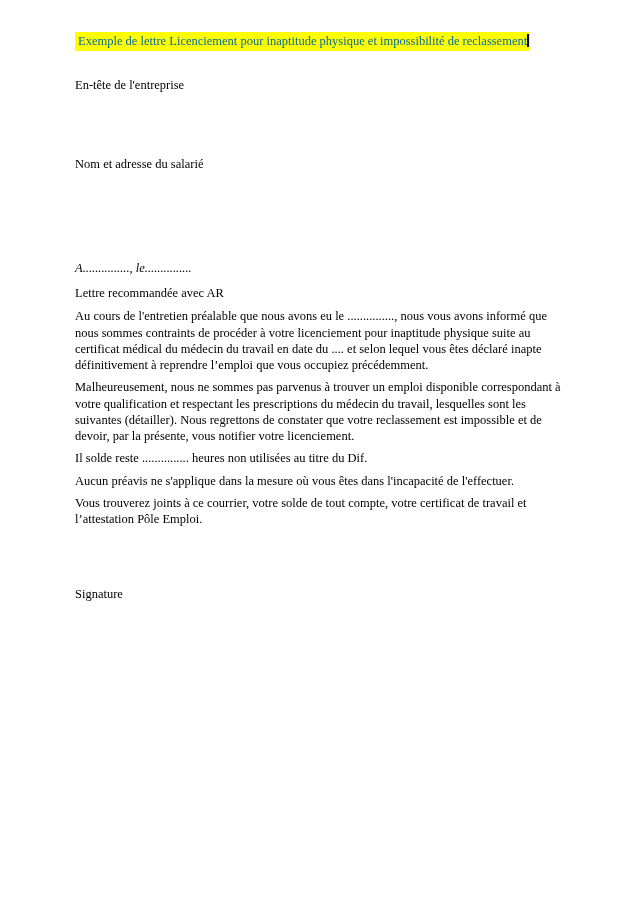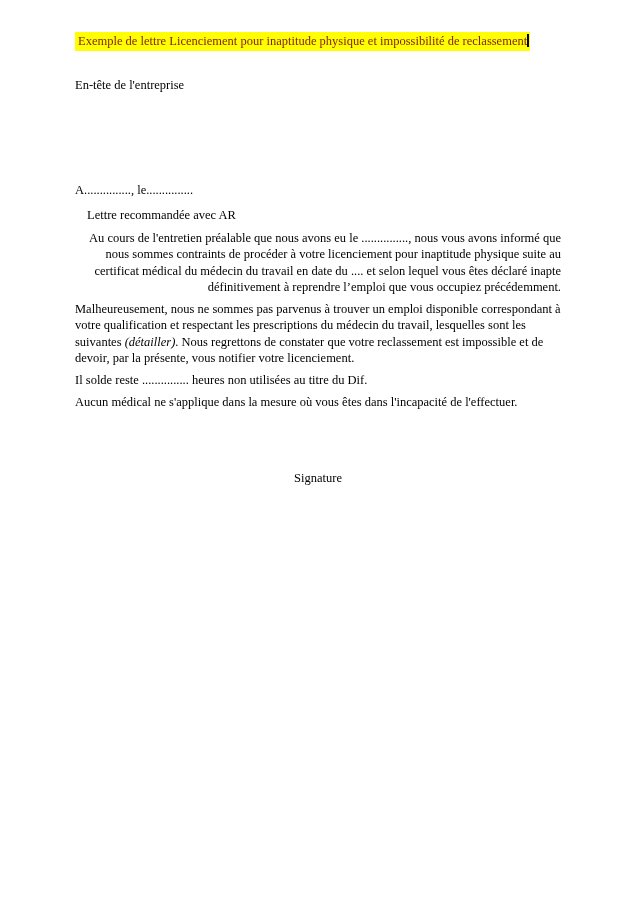--- a/index.html
+++ b/index.html
@@ -30,49 +30,51 @@
   }
   .text-cursor {
     display: inline-block;
     width: 2px;
     height: 13px;
     background: #000000;
     vertical-align: -2px;
   }
   .company      { margin: 28px 0 0; font-family: Liberation Serif, serif; }
   .employee     { margin: 62px 0 0; }
-  .placedate    { margin: 88px 0 0; }
-  .mailtype     { margin: 9px 12px 0; }
+  .placedate    { margin: 88px 0 0; font-style: italic; }
+  .mailtype     { margin: 9px 0 0; }
   p.para        { margin: 6px 0 0; }
-  p.para-first  { margin: 7px 0 0; text-align: right; }
-  .italic       { font-style: italic; }
-  .signature    { margin: 59px 0 12px; text-align: center; }
+  p.para-first  { margin: 7px 0 0; }
+  .italic       { }
+  .signature    { margin: 59px 0 12px; }
 </style>
 </head>
 <body>
 
 <div class="page">
 
   <div class="title-line">
-    <span class="hl" style="background: rgb(255, 255, 0);"><span style="color: #7f1d1d;">Exemple de lettre Licenciement pour inaptitude physique et impossibilité de reclassement</span><span class="text-cursor"></span></span>
+    <span class="hl" style="background: rgb(255, 255, 0);"><span style="color: #0369a1;">Exemple de lettre Licenciement pour inaptitude physique et impossibilité de reclassement</span><span class="text-cursor"></span></span>
   </div>
 
   <div class="company">En-tête de l'entreprise</div>
 
+  <div class="employee">Nom et adresse du salarié</div>
 
   <div class="placedate">A..............., le...............</div>
 
   <div class="mailtype">Lettre recommandée avec AR</div>
 
   <p class="para para-first"><span>Au cours de l'entretien préalable que nous avons eu le ..............., nous vous avons informé que nous sommes contraints de procéder à votre licenciement pour inaptitude physique suite au certificat médical du médecin du travail en date du .... et selon lequel vous êtes déclaré inapte définitivement à reprendre l’emploi que vous occupiez précédemment.</span></p>
 
 
   <p class="para"><span>Malheureusement, nous ne sommes pas parvenus à trouver un emploi disponible correspondant à votre qualification et respectant les prescriptions du médecin du travail, lesquelles sont les suivantes </span><span class="italic">(détailler)</span><span>. Nous regrettons de constater que votre reclassement est impossible et de devoir, par la présente, vous notifier votre licenciement.</span></p>
 
   <p class="para"><span>Il solde reste ............... heures non utilisées au titre du Dif.</span></p>
 
-  <p class="para"><span>Aucun médical ne s'applique dans la mesure où vous êtes dans l'incapacité de l'effectuer.</span></p>
+  <p class="para"><span>Aucun préavis ne s'applique dans la mesure où vous êtes dans l'incapacité de l'effectuer.</span></p>
 
+  <p class="para"><span>Vous trouverez joints à ce courrier, votre solde de tout compte, votre certificat de travail et l’attestation Pôle Emploi.</span></p>
 
 
   <div class="signature">Signature</div>
 
 </div>
 
 </body></html>

